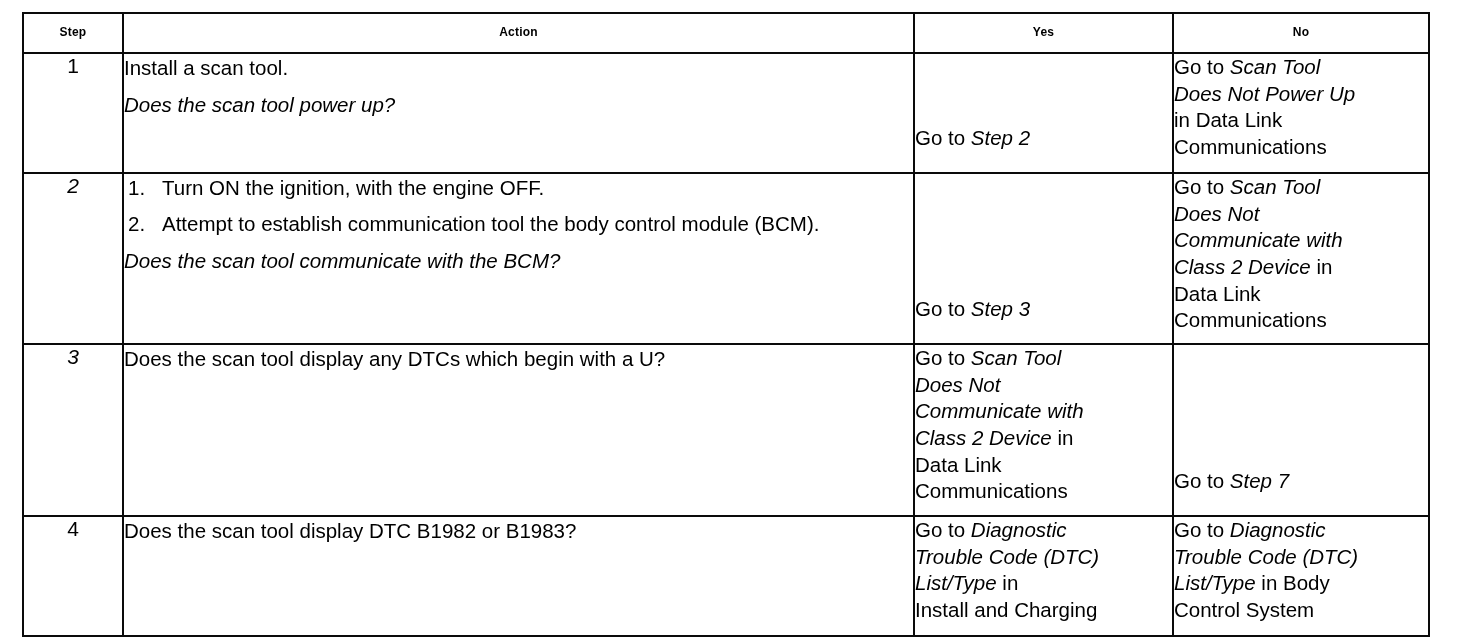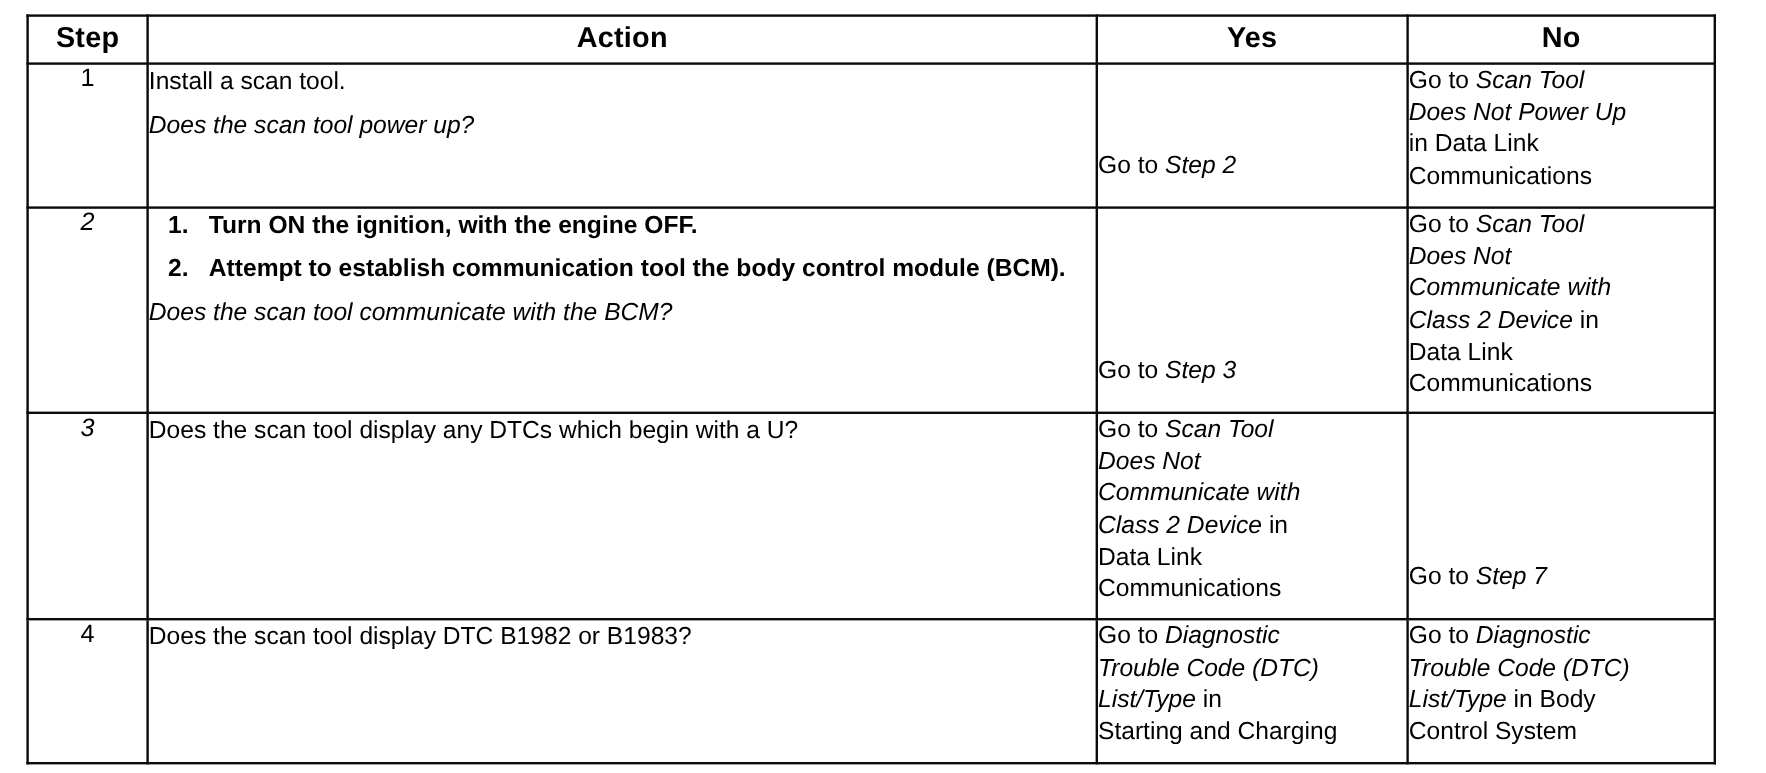--- a/index.html
+++ b/index.html
@@ -31,21 +31,21 @@
   col.c-action{width:791px;}
   col.c-yes{width:259px;}
   col.c-no{width:256px;}
 
   
   tr.hdr th{
     height:36px;
     text-align:center;
     vertical-align:middle;
     font-weight:bold;
-    font-size:24px;
+    font-size:12px;
     letter-spacing:.2px;
     padding:0 4px 2px 4px;
   }
 
   
   td.step{
     text-align:center;
     vertical-align:middle;
     font-size:21px;
   }
@@ -63,25 +63,24 @@
     line-height:1.30;
     padding:7px 7px 7px 7px;
   }
   td.branch.bottom{vertical-align:bottom;padding-bottom:20px;}
   td.branch.top{vertical-align:top;}
 
   
   .lead{margin:0 0 10px 0;}
   .tail{margin:10px 0 0 0;font-style:italic;}
   ol.steps{
-    margin:0 0 0 12px;
+    margin:0 0 0 0;
     padding:0 0 0 38px;
     list-style:none;
     counter-reset:st;
-    font-weight:bold;
   }
   ol.steps li{
     position:relative;
     margin:0 0 9px 0;
     line-height:1.32;
     counter-increment:st;
   }
   ol.steps li:last-child{margin-bottom:0;}
   ol.steps li:before{
     content:counter(st) ".";
@@ -178,21 +177,21 @@
           <td class="step">
             <span class="num">4</span>
           </td>
           <td class="action">
             <div class="lead">Does the scan tool display DTC B1982 or B1983?</div>
           </td>
           <td class="branch top">
             <span class="line">Go to <span class="em">Diagnostic</span></span>
             <span class="line"><span class="em">Trouble Code (DTC)</span></span>
             <span class="line"><span class="em">List/Type</span> in</span>
-            <span class="line">Starting and Charging</span>
+            <span class="line">Install and Charging</span>
           </td>
           <td class="branch top">
             <span class="line">Go to <span class="em">Diagnostic</span></span>
             <span class="line"><span class="em">Trouble Code (DTC)</span></span>
             <span class="line"><span class="em">List/Type</span> in Body</span>
             <span class="line">Control System</span>
           </td>
         </tr>
       </tbody>
   </table>

